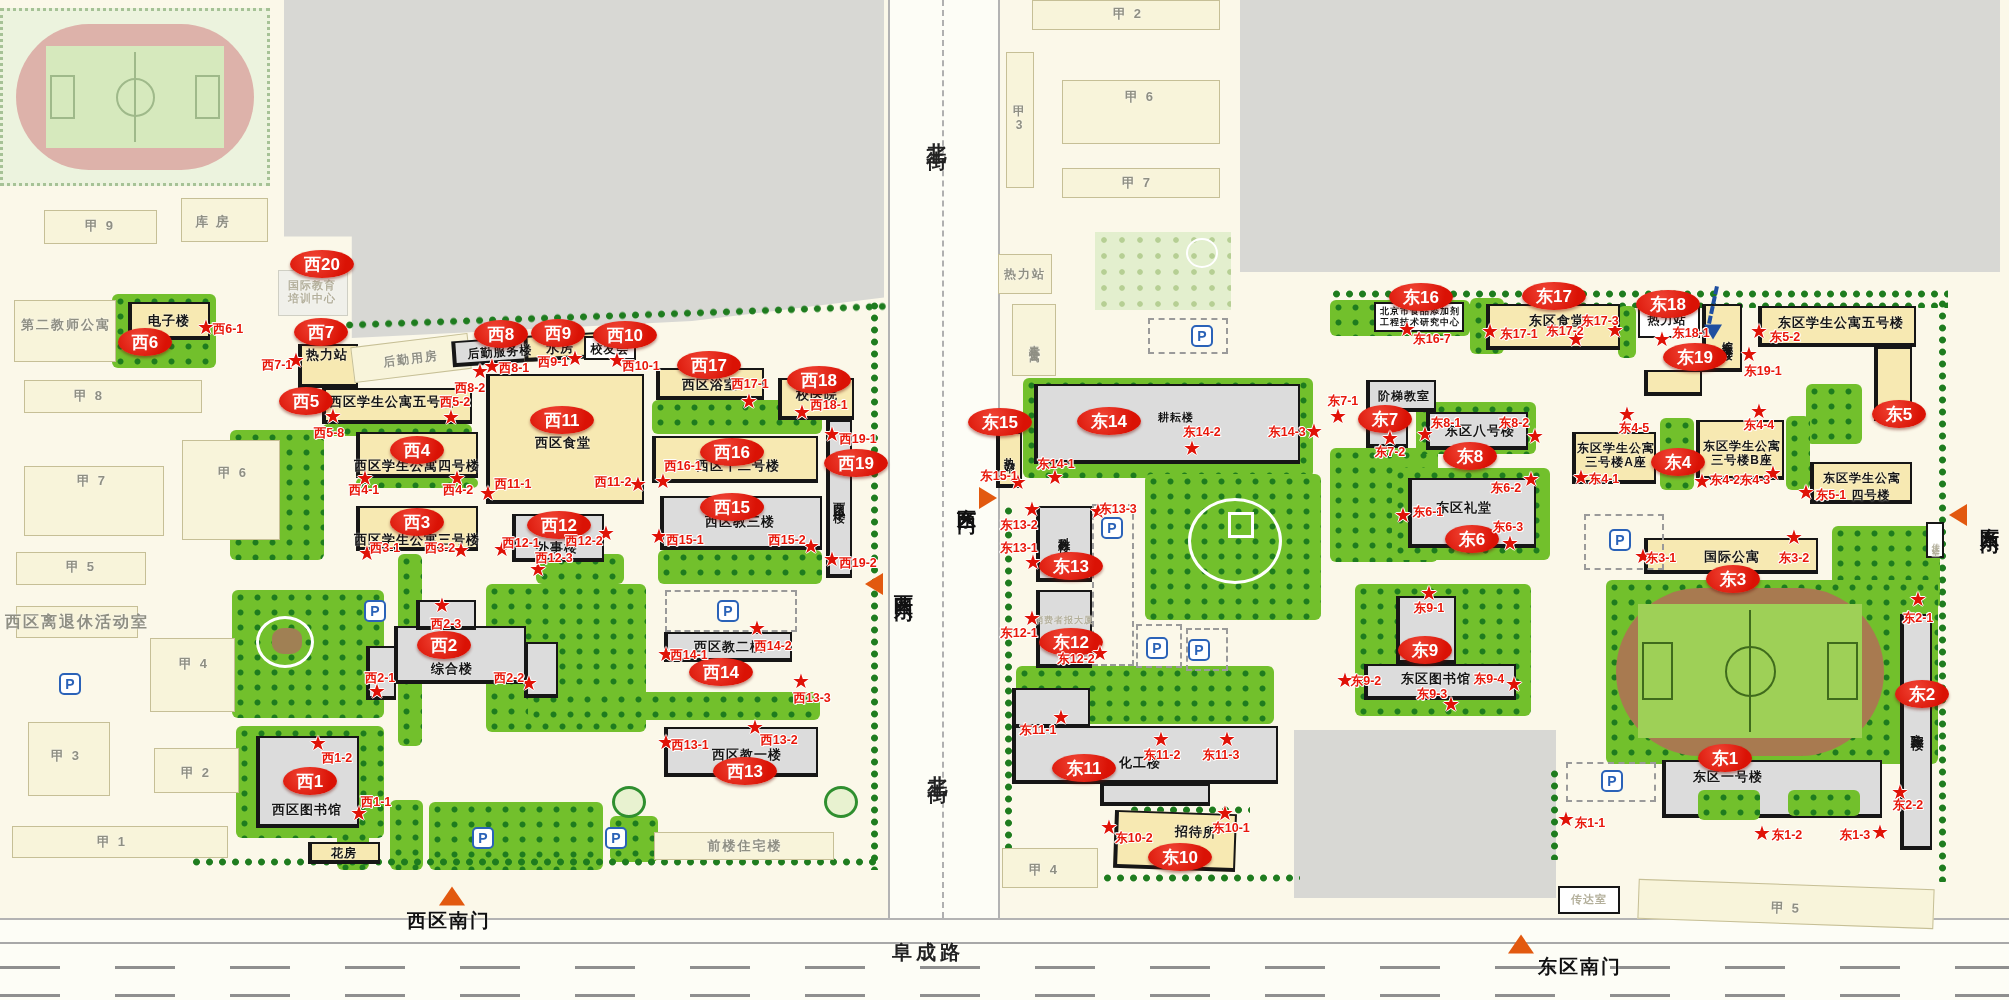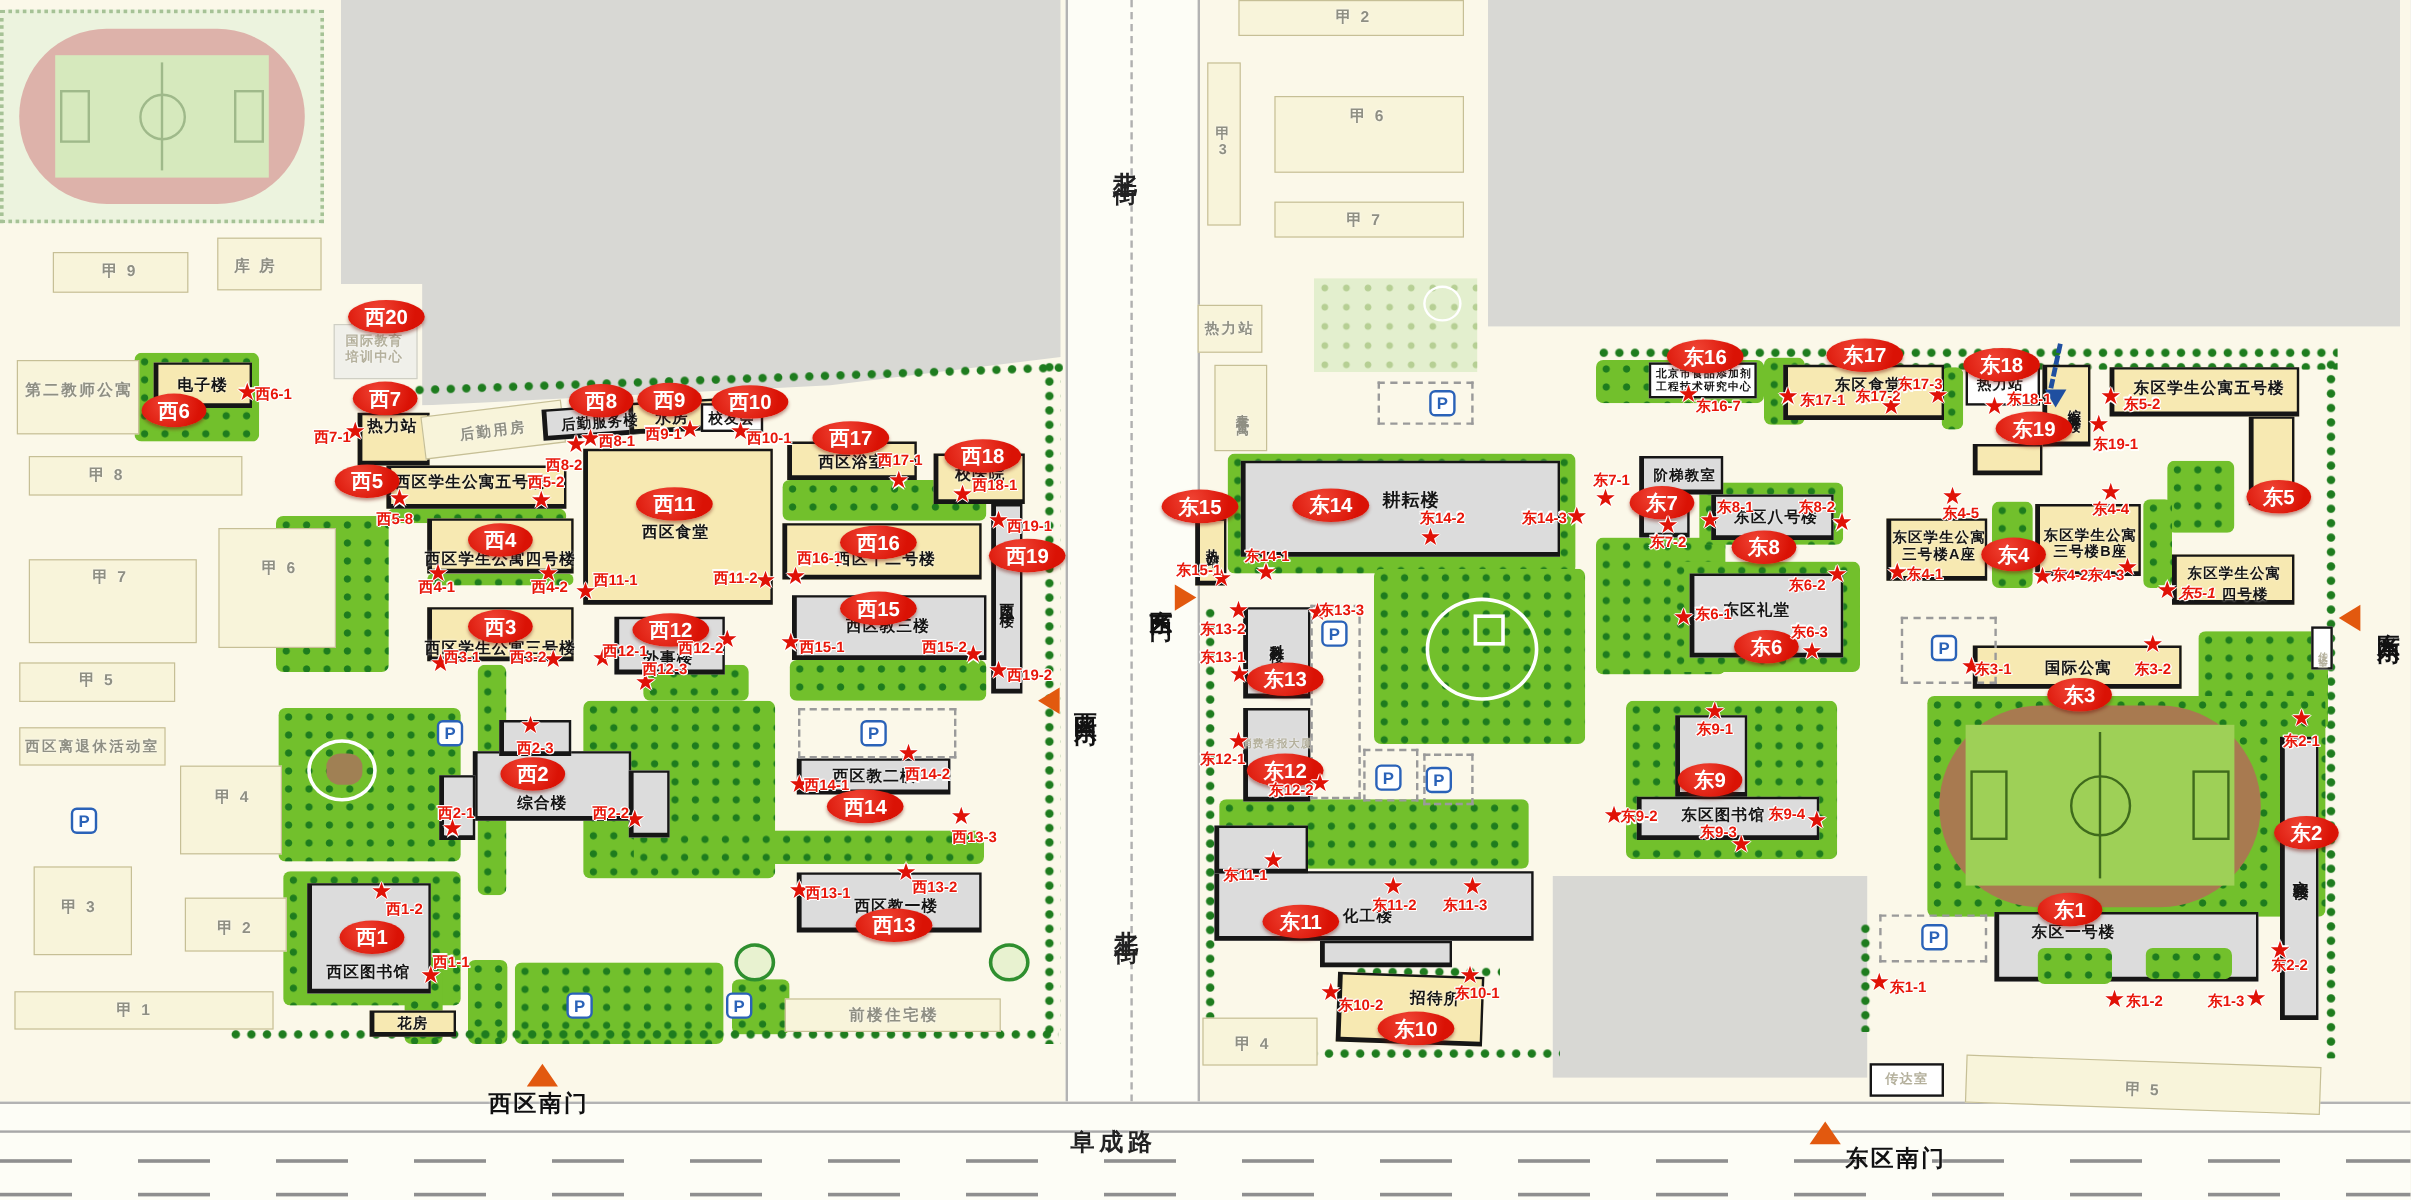--- a/index.html
+++ b/index.html
@@ -208,21 +208,21 @@
     <div class="pico" style="left: 1612px; top: 781px;">P</div>
     <div class="lbl gray" style="left: 100px; top: 226px; font-size: 13px; transform: translate(-50%, -50%);">甲 9</div>
     <div class="lbl gray" style="left: 213px; top: 222px; font-size: 13px; transform: translate(-50%, -50%);">库 房</div>
     <div class="lbl dim" style="left: 312px; top: 292px; font-size: 11px; transform: translate(-50%, -50%);">国际教育
 培训中心</div>
     <div class="lbl gray" style="left: 66px; top: 325px; font-size: 13px; transform: translate(-50%, -50%);">第二教师公寓</div>
     <div class="lbl gray" style="left: 89px; top: 396px; font-size: 13px; transform: translate(-50%, -50%);">甲 8</div>
     <div class="lbl gray" style="left: 92px; top: 481px; font-size: 13px; transform: translate(-50%, -50%);">甲 7</div>
     <div class="lbl gray" style="left: 233px; top: 473px; font-size: 13px; transform: translate(-50%, -50%);">甲 6</div>
     <div class="lbl gray" style="left: 81px; top: 567px; font-size: 13px; transform: translate(-50%, -50%);">甲 5</div>
-    <div class="lbl gray" style="left: 77px; top: 622px; font-size: 12px; transform: translate(-50%, -50%);">西区离退休活动室</div>
+    <div class="lbl gray" style="left: 77px; top: 622px; font-size: 16px; transform: translate(-50%, -50%);">西区离退休活动室</div>
     <div class="lbl gray" style="left: 194px; top: 664px; font-size: 13px; transform: translate(-50%, -50%);">甲 4</div>
     <div class="lbl gray" style="left: 66px; top: 756px; font-size: 13px; transform: translate(-50%, -50%);">甲 3</div>
     <div class="lbl gray" style="left: 196px; top: 773px; font-size: 13px; transform: translate(-50%, -50%);">甲 2</div>
     <div class="lbl gray" style="left: 112px; top: 842px; font-size: 13px; transform: translate(-50%, -50%);">甲 1</div>
     <div class="lbl" style="left: 169px; top: 321px; font-size: 13px; transform: translate(-50%, -50%);">电子楼</div>
     <div class="lbl" style="left: 327px; top: 355px; font-size: 13px; transform: translate(-50%, -50%);">热力站</div>
     <div class="lbl gray" style="left: 411px; top: 359px; font-size: 12px; transform: translate(-50%, -50%) rotate(-7deg);">后勤用房</div>
     <div class="lbl" style="left: 500px; top: 352px; font-size: 12px; transform: translate(-50%, -50%) rotate(-4deg);">后勤服务楼</div>
     <div class="lbl" style="left: 560px; top: 348px; font-size: 13px; transform: translate(-50%, -50%) rotate(-3deg);">水房</div>
     <div class="lbl" style="left: 610px; top: 349px; font-size: 12px; transform: translate(-50%, -50%);">校友会</div>
@@ -246,21 +246,21 @@
     <div class="lbl gray" style="left: 1020px; top: 118px; font-size: 12px; transform: translate(-50%, -50%);">甲
 3</div>
     <div class="lbl gray" style="left: 1140px; top: 97px; font-size: 13px; transform: translate(-50%, -50%);">甲 6</div>
     <div class="lbl gray" style="left: 1137px; top: 183px; font-size: 13px; transform: translate(-50%, -50%);">甲 7</div>
     <div class="lbl gray" style="left: 1025px; top: 274px; font-size: 12px; transform: translate(-50%, -50%);">热力站</div>
     <div class="lbl gray vert" style="left: 1034px; top: 340px; font-size: 11px; transform: translate(-50%, -50%);">青年公寓</div>
     <div class="lbl gray" style="left: 1044px; top: 870px; font-size: 13px; transform: translate(-50%, -50%);">甲 4</div>
     <div class="lbl gray" style="left: 1786px; top: 908px; font-size: 13px; transform: translate(-50%, -50%) rotate(2deg);">甲 5</div>
     <div class="lbl dim" style="left: 1589px; top: 900px; font-size: 11px; transform: translate(-50%, -50%);">传达室</div>
     <div class="lbl dim vert" style="left: 1935px; top: 540px; font-size: 8px; transform: translate(-50%, -50%);">传达室</div>
-    <div class="lbl" style="left: 1176px; top: 418px; font-size: 15px; transform: translate(-50%, -50%);">耕耘楼</div>
+    <div class="lbl" style="left: 1176px; top: 418px; font-size: 11px; transform: translate(-50%, -50%);">耕耘楼</div>
     <div class="lbl vert" style="left: 1009px; top: 452px; font-size: 11px; transform: translate(-50%, -50%);">热力站</div>
     <div class="lbl vert" style="left: 1064px; top: 530px; font-size: 12px; transform: translate(-50%, -50%);">科教楼</div>
     <div class="lbl dim" style="left: 1064px; top: 620px; font-size: 9px; transform: translate(-50%, -50%);">消费者报大厦</div>
     <div class="lbl" style="left: 1404px; top: 396px; font-size: 12px; transform: translate(-50%, -50%);">阶梯教室</div>
     <div class="lbl" style="left: 1420px; top: 317px; font-size: 9px; transform: translate(-50%, -50%);">北京市食品添加剂
 工程技术研究中心</div>
     <div class="lbl" style="left: 1557px; top: 321px; font-size: 13px; transform: translate(-50%, -50%);">东区食堂</div>
     <div class="lbl" style="left: 1667px; top: 320px; font-size: 12px; transform: translate(-50%, -50%);">热力站</div>
     <div class="lbl vert" style="left: 1727px; top: 337px; font-size: 11px; transform: translate(-50%, -50%);">综合服务楼</div>
     <div class="lbl" style="left: 1841px; top: 323px; font-size: 13px; transform: translate(-50%, -50%);">东区学生公寓五号楼</div>
@@ -434,21 +434,21 @@
     <div class="rlbl" style="left: 1634px; top: 428px;">东4-5</div>
     <div class="star" style="left: 1581px; top: 477px;">★</div>
     <div class="rlbl" style="left: 1604px; top: 479px;">东4-1</div>
     <div class="star" style="left: 1759px; top: 411px;">★</div>
     <div class="rlbl" style="left: 1759px; top: 425px;">东4-4</div>
     <div class="star" style="left: 1702px; top: 481px;">★</div>
     <div class="rlbl" style="left: 1725px; top: 480px;">东4-2</div>
     <div class="star" style="left: 1773px; top: 473px;">★</div>
     <div class="rlbl" style="left: 1755px; top: 480px;">东4-3</div>
     <div class="star" style="left: 1806px; top: 492px;">★</div>
-    <div class="rlbl" style="left: 1831px; top: 495px; font-style: italic;">东5-1</div>
+    <div class="rlbl" style="left: 1831px; top: 495px;">东5-1</div>
     <div class="star" style="left: 1403px; top: 515px;">★</div>
     <div class="rlbl" style="left: 1428px; top: 512px;">东6-1</div>
     <div class="star" style="left: 1531px; top: 479px;">★</div>
     <div class="rlbl" style="left: 1506px; top: 488px;">东6-2</div>
     <div class="star" style="left: 1510px; top: 543px;">★</div>
     <div class="rlbl" style="left: 1508px; top: 527px;">东6-3</div>
     <div class="star" style="left: 1098px; top: 511px;">★</div>
     <div class="rlbl" style="left: 1118px; top: 509px;">东13-3</div>
     <div class="star" style="left: 1032px; top: 509px;">★</div>
     <div class="rlbl" style="left: 1019px; top: 525px;">东13-2</div>

